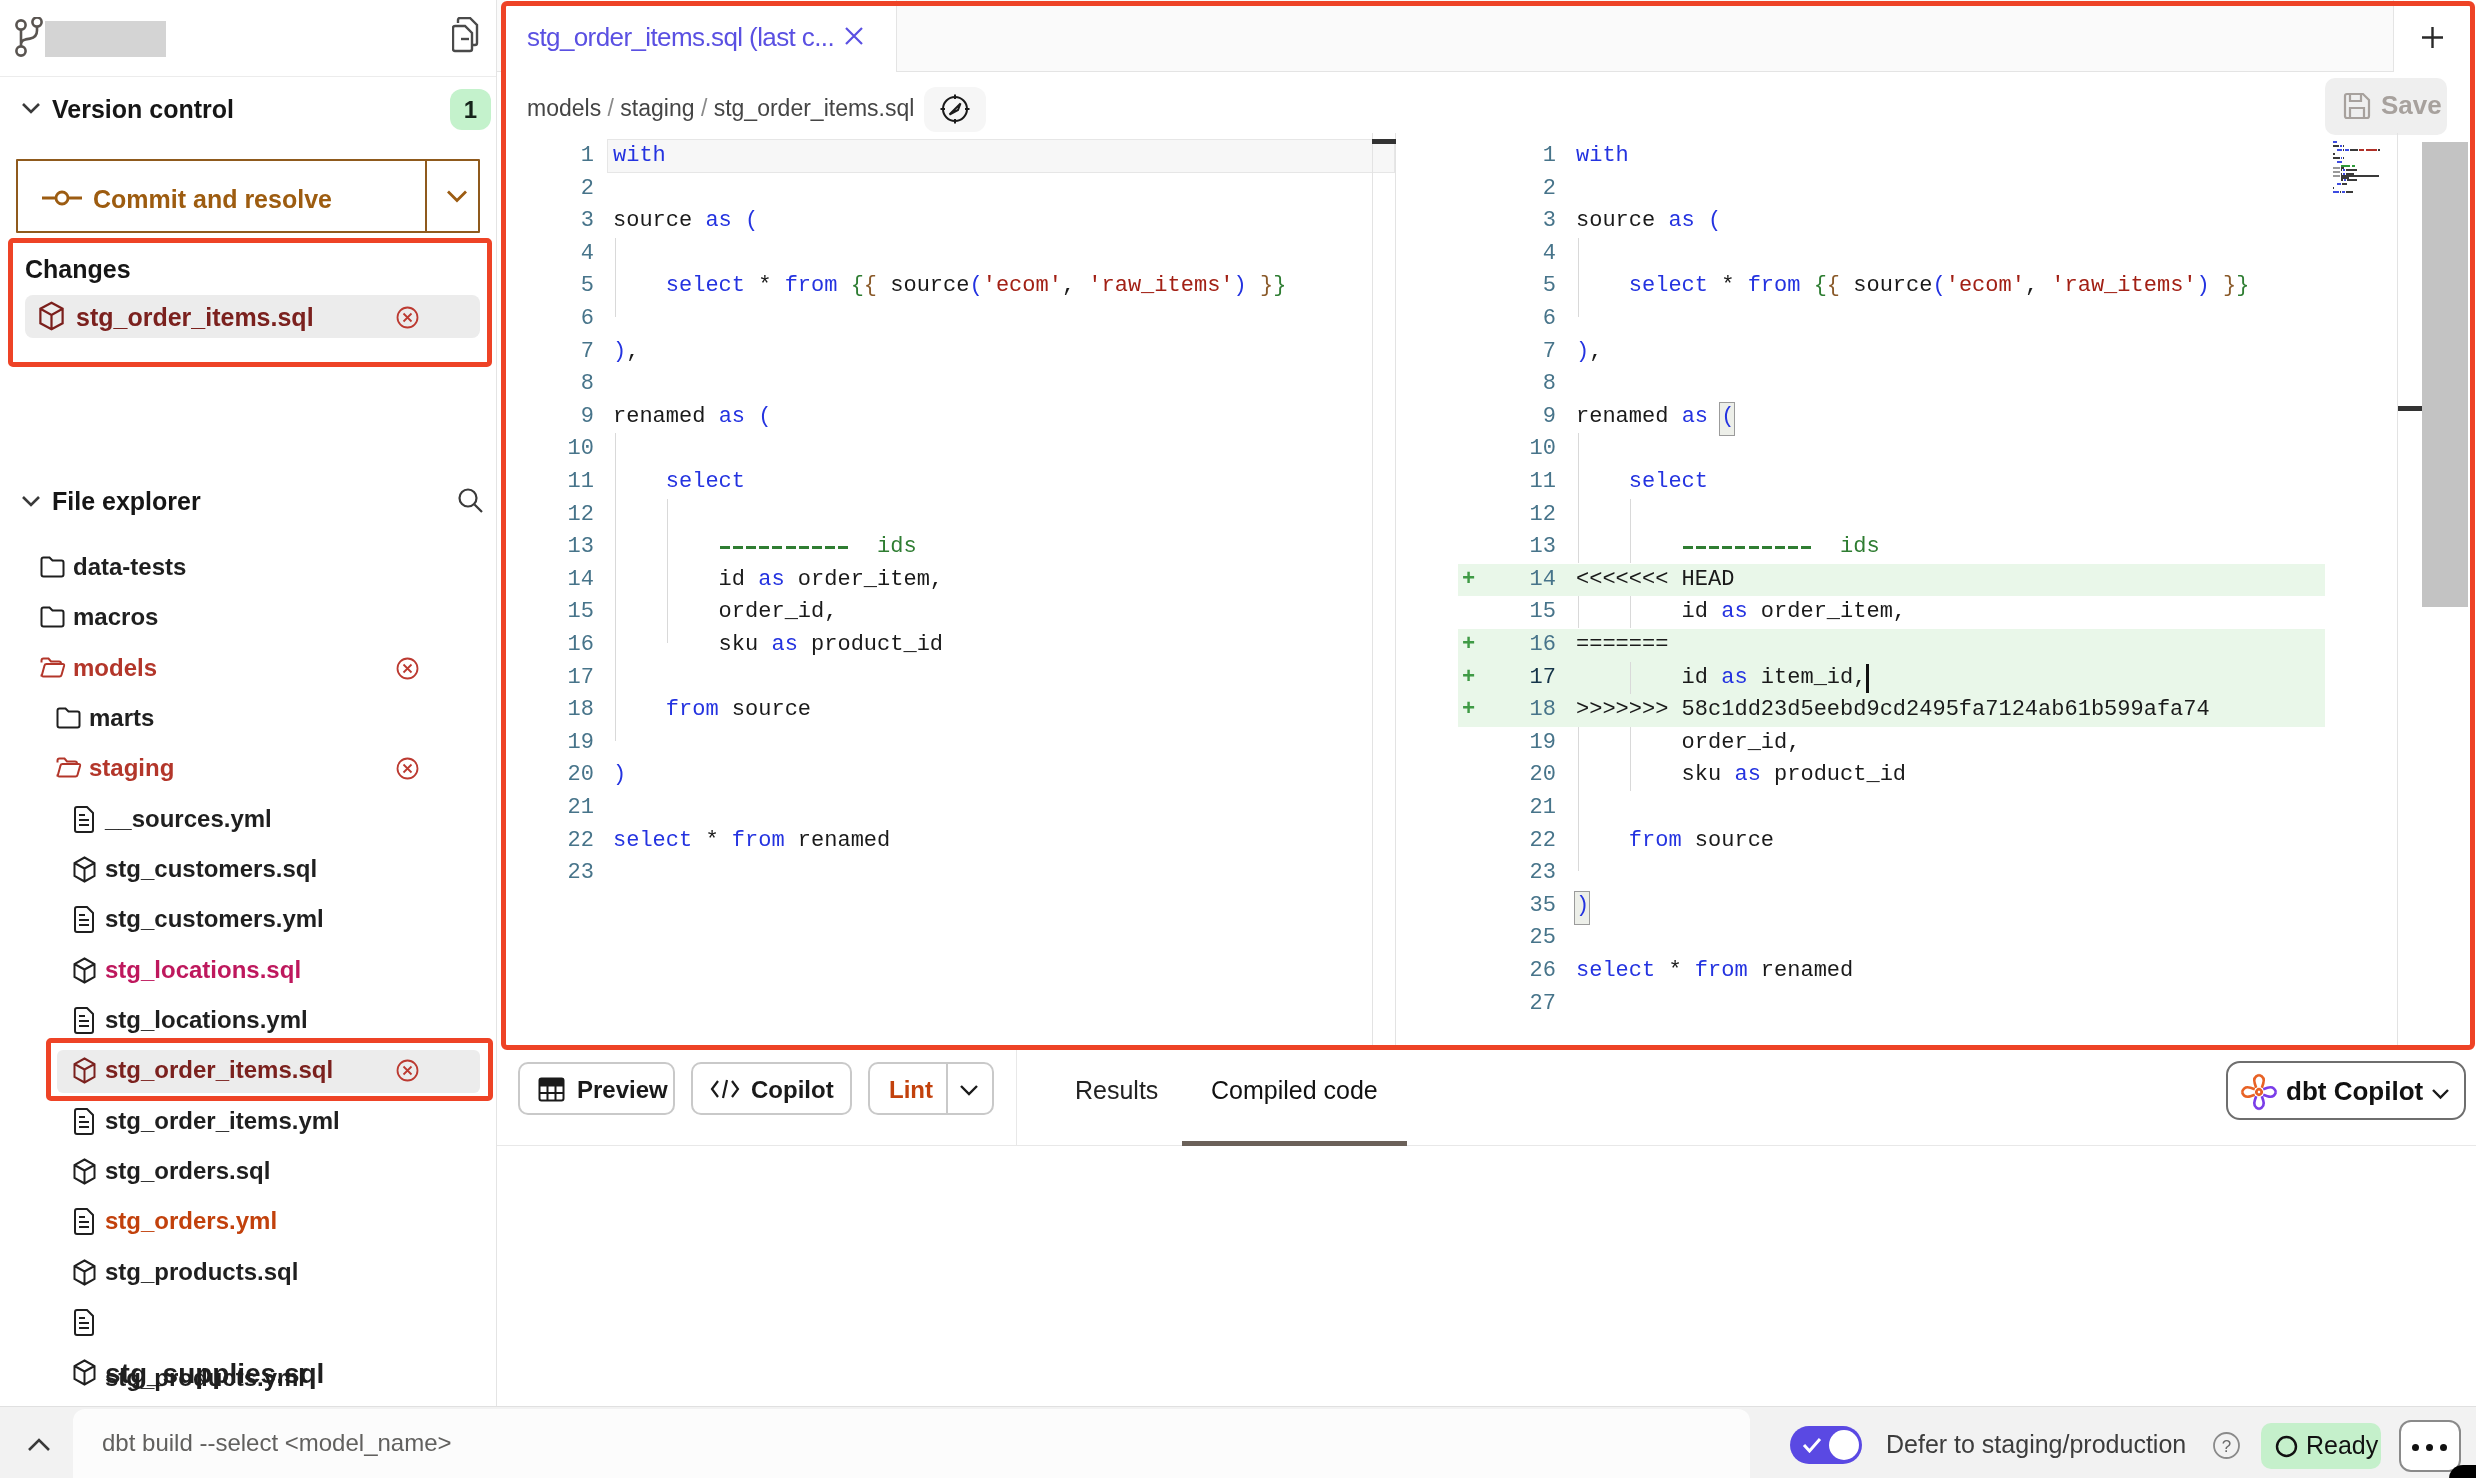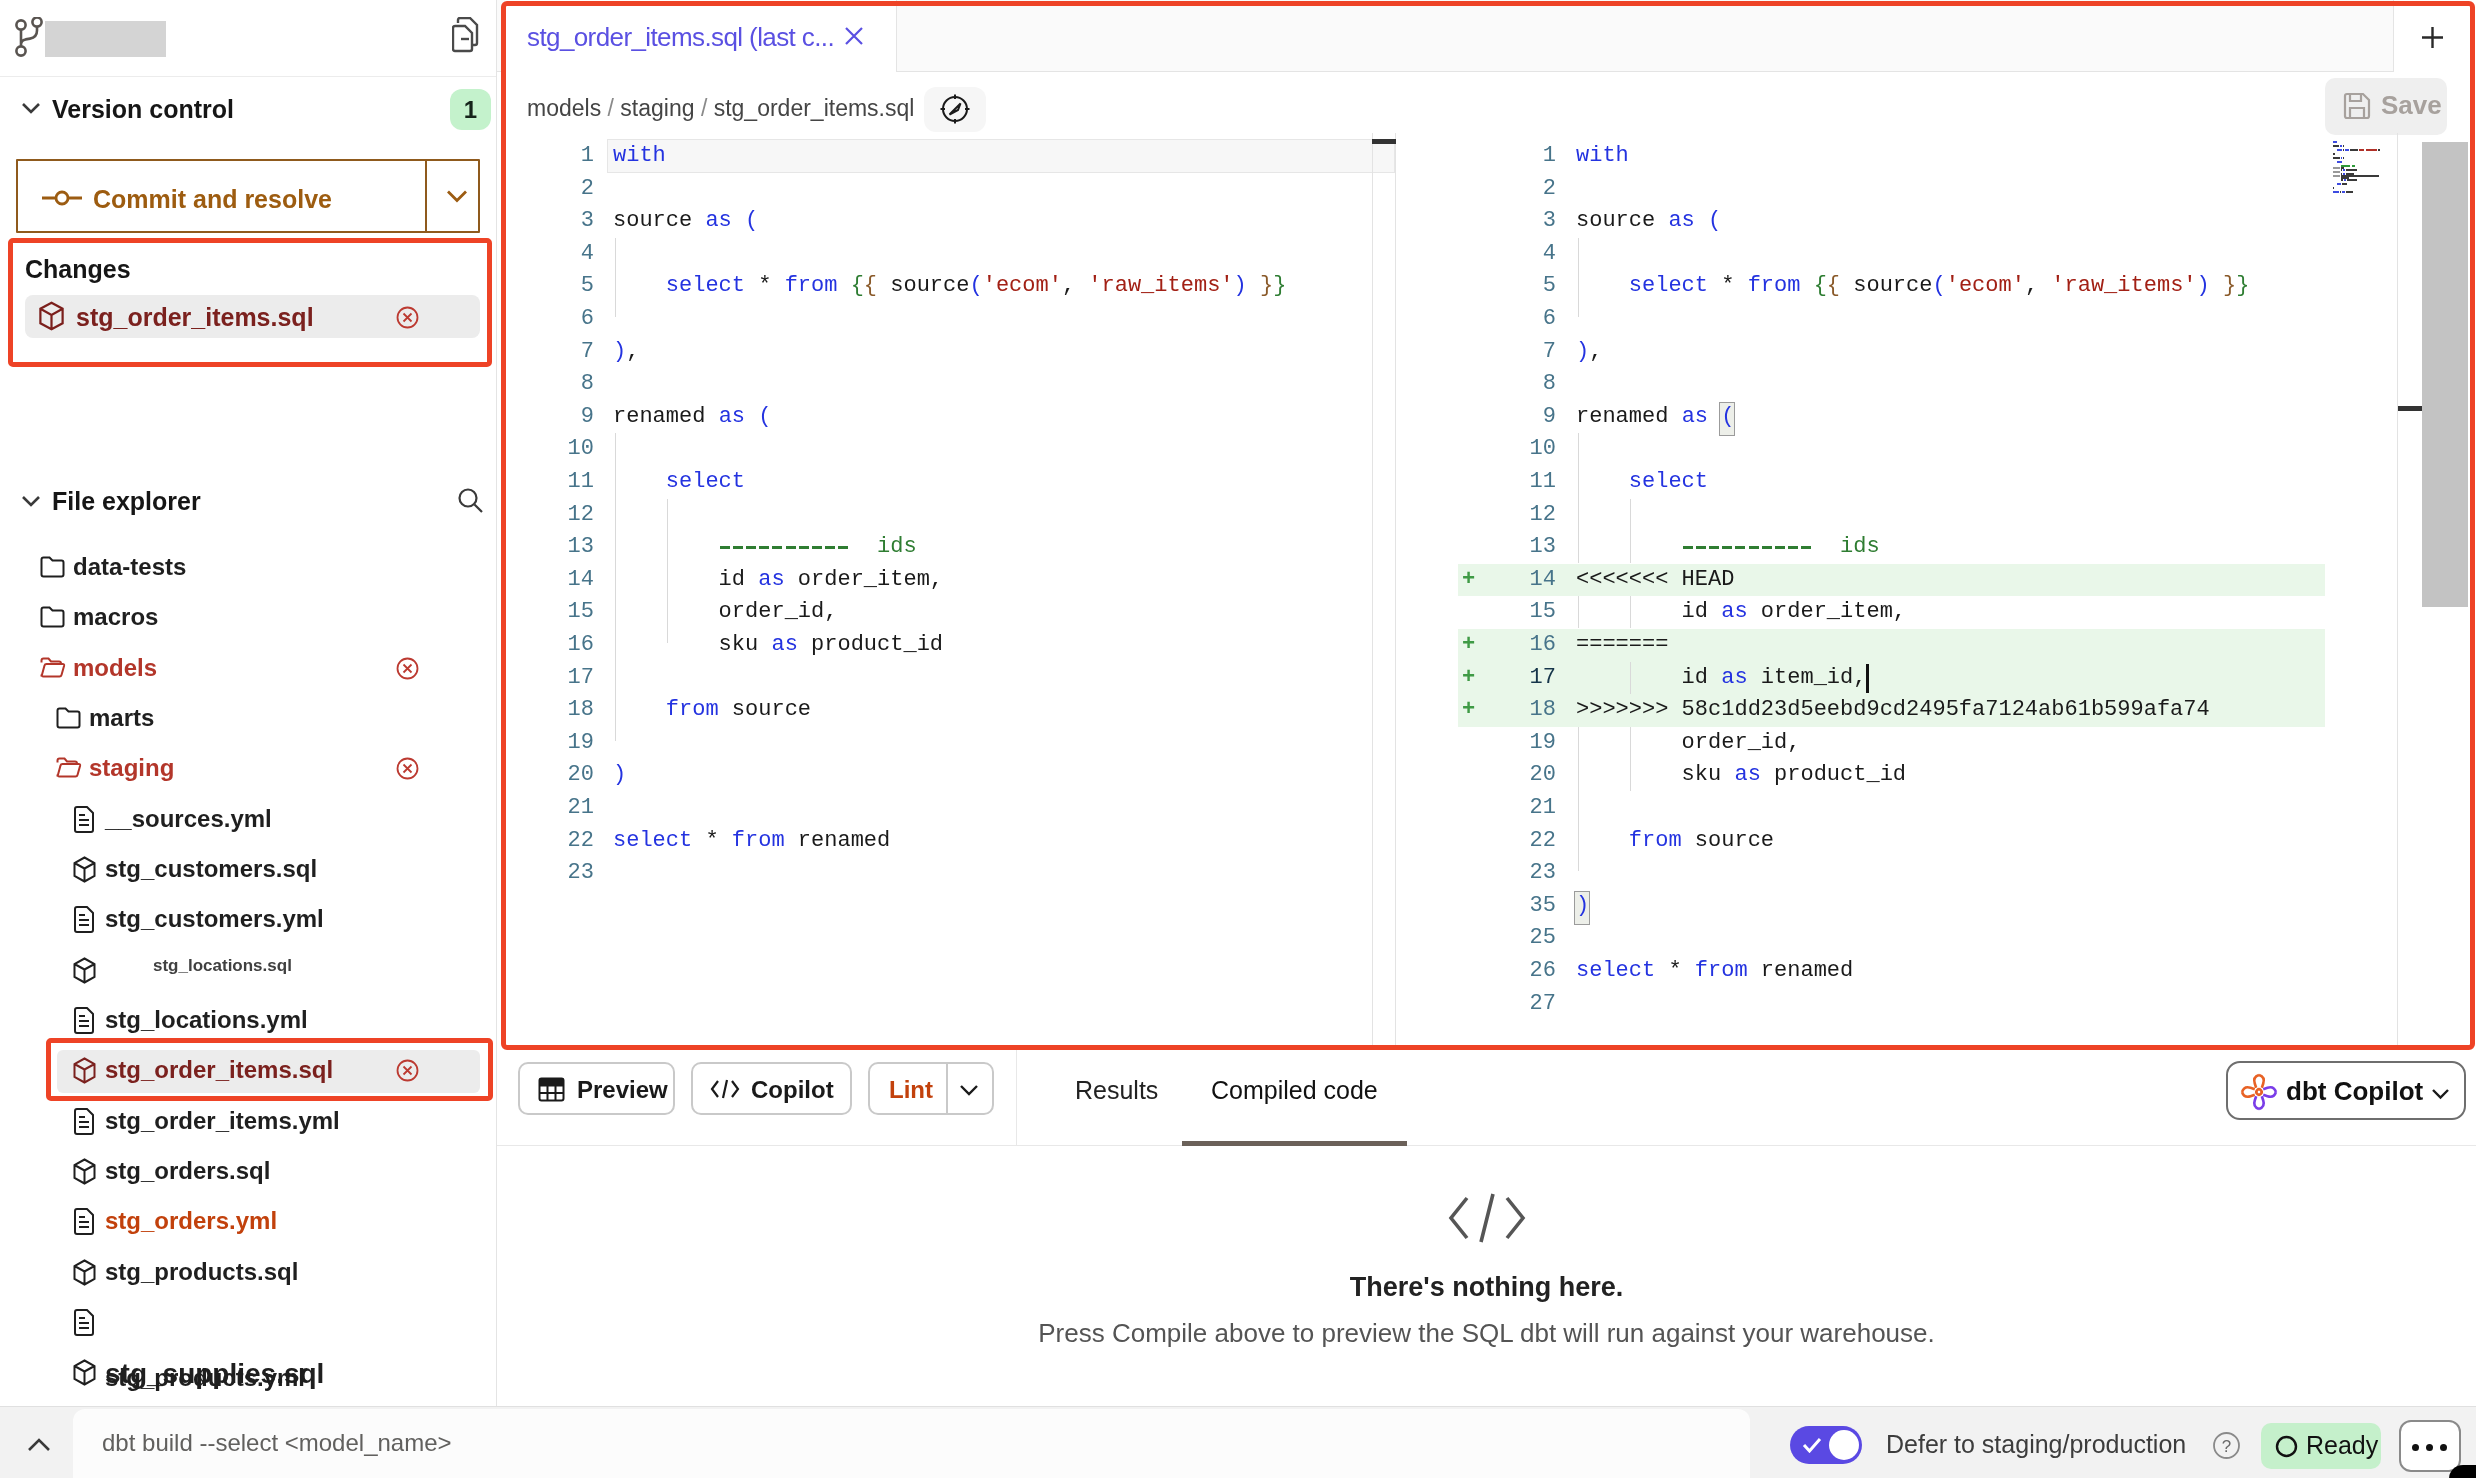--- a/index.html
+++ b/index.html
@@ -169,21 +169,21 @@
         </svg>
       </div>
       <div class="abs" style="left:105px;top:905px;font-size:24px;font-weight:600;color:#1f1f1f;">stg_customers.yml</div>
       <div class="abs" style="left:72px;top:957px;width:28px;height:28px;">
         <svg class="abs" style="left:0;top:0" width="25" height="27" viewBox="0 0 24 27">
           <g fill="none" stroke="#1f1f1f" stroke-width="2">
             <path d="M12 1.5 L22 7 v13 L12 25.5 L2 20 V7 Z M2 7 l10 5.5 L22 7 M12 12.5 V25.5"></path>
           </g>
         </svg>
       </div>
-      <div class="abs" style="left:105px;top:956px;font-size:17px;font-weight:600;color:#404040;margin-left:48px;">stg_locations.sql</div>
+      <div class="abs" style="left:105px;top:956px;font-size:24px;font-weight:600;color:#be185d;">stg_locations.sql</div>
       <div class="abs" style="left:72px;top:1007px;width:28px;height:28px;">
         <svg class="abs" style="left:1px;top:0" width="22" height="27" viewBox="0 0 22 27">
           <g fill="none" stroke="#1f1f1f" stroke-width="2">
             <path d="M2 3 q0-2 2-2 h10 l6 6 v17 q0 2 -2 2 H4 q-2 0 -2-2 z"></path>
             <path d="M6 9 h6 M6 14 h10 M6 19 h10"></path>
           </g>
         </svg>
       </div>
       <div class="abs" style="left:105px;top:1006px;font-size:24px;font-weight:600;color:#1f1f1f;">stg_locations.yml</div>
       <div class="abs" style="left:72px;top:1057px;width:28px;height:28px;">
@@ -537,22 +537,13 @@
           <circle cx="16" cy="16" r="2.6" stroke="#e86225"></circle>
         </g>
       </svg>
       <div class="abs" style="left:58px;top:13px;font-size:26px;font-weight:600;color:#111;">dbt Copilot</div>
       <svg class="abs" style="left:203px;top:25px" width="19" height="12" viewBox="0 0 19 12">
         <path d="M2 2 l7.5 7.5 L17 2" fill="none" stroke="#1a1a1a" stroke-width="2.4"></path>
       </svg>
     </div>
   </div>
 
-  <div class="abs" style="left:0;top:1146px;width:1979px;height:260px;text-align:center;">
-    <svg style="margin:44px auto 0" width="80" height="56" viewBox="0 0 80 56">
-      <g fill="none" stroke="#565656" stroke-width="3.6">
-        <path d="M20 8 L4 28 l16 20 M60 8 l16 20 L60 48 M46 4 L34 52"></path>
-      </g>
-    </svg>
-    <div style="margin-top:26px;font-size:27px;font-weight:bold;color:#222;">There's nothing here.</div>
-    <div style="margin-top:15px;font-size:26px;color:#545454;">Press Compile above to preview the SQL dbt will run against your warehouse.</div>
-  </div>
 </div>
 
 </body></html>

